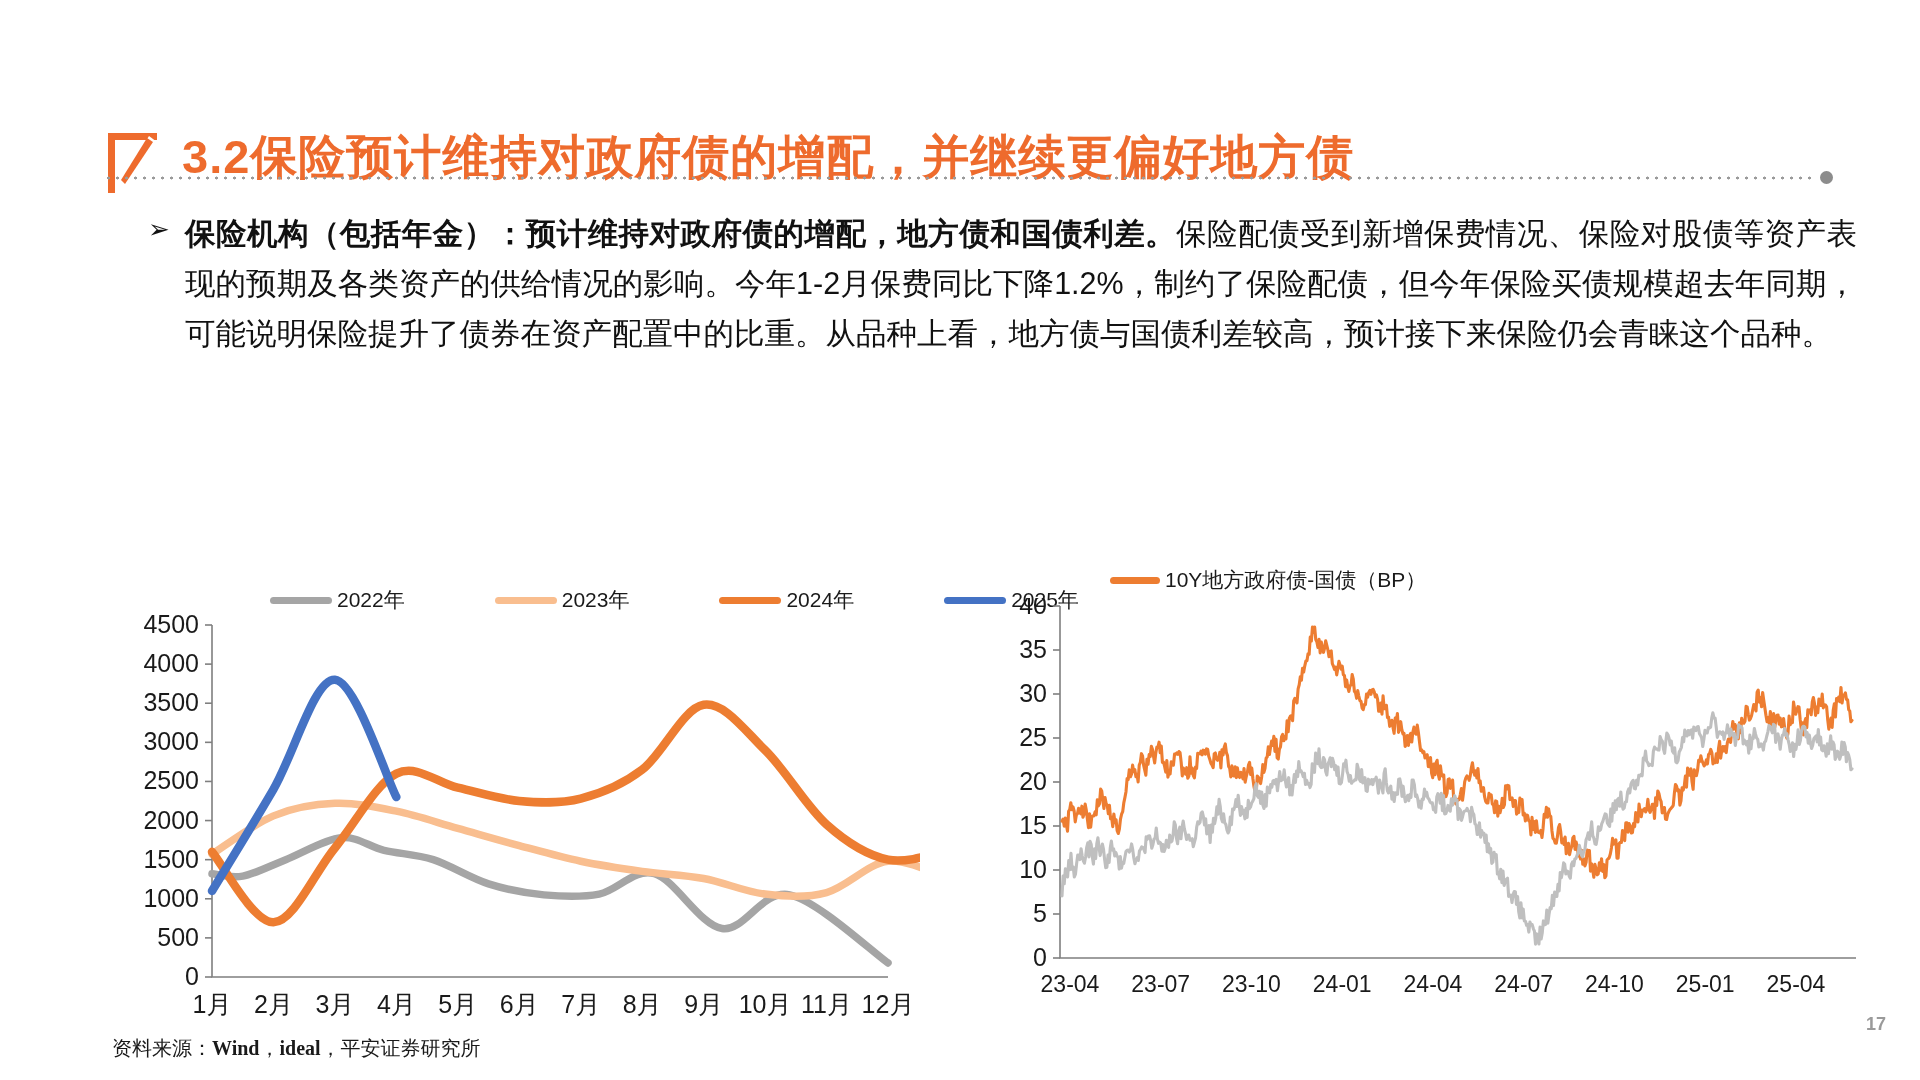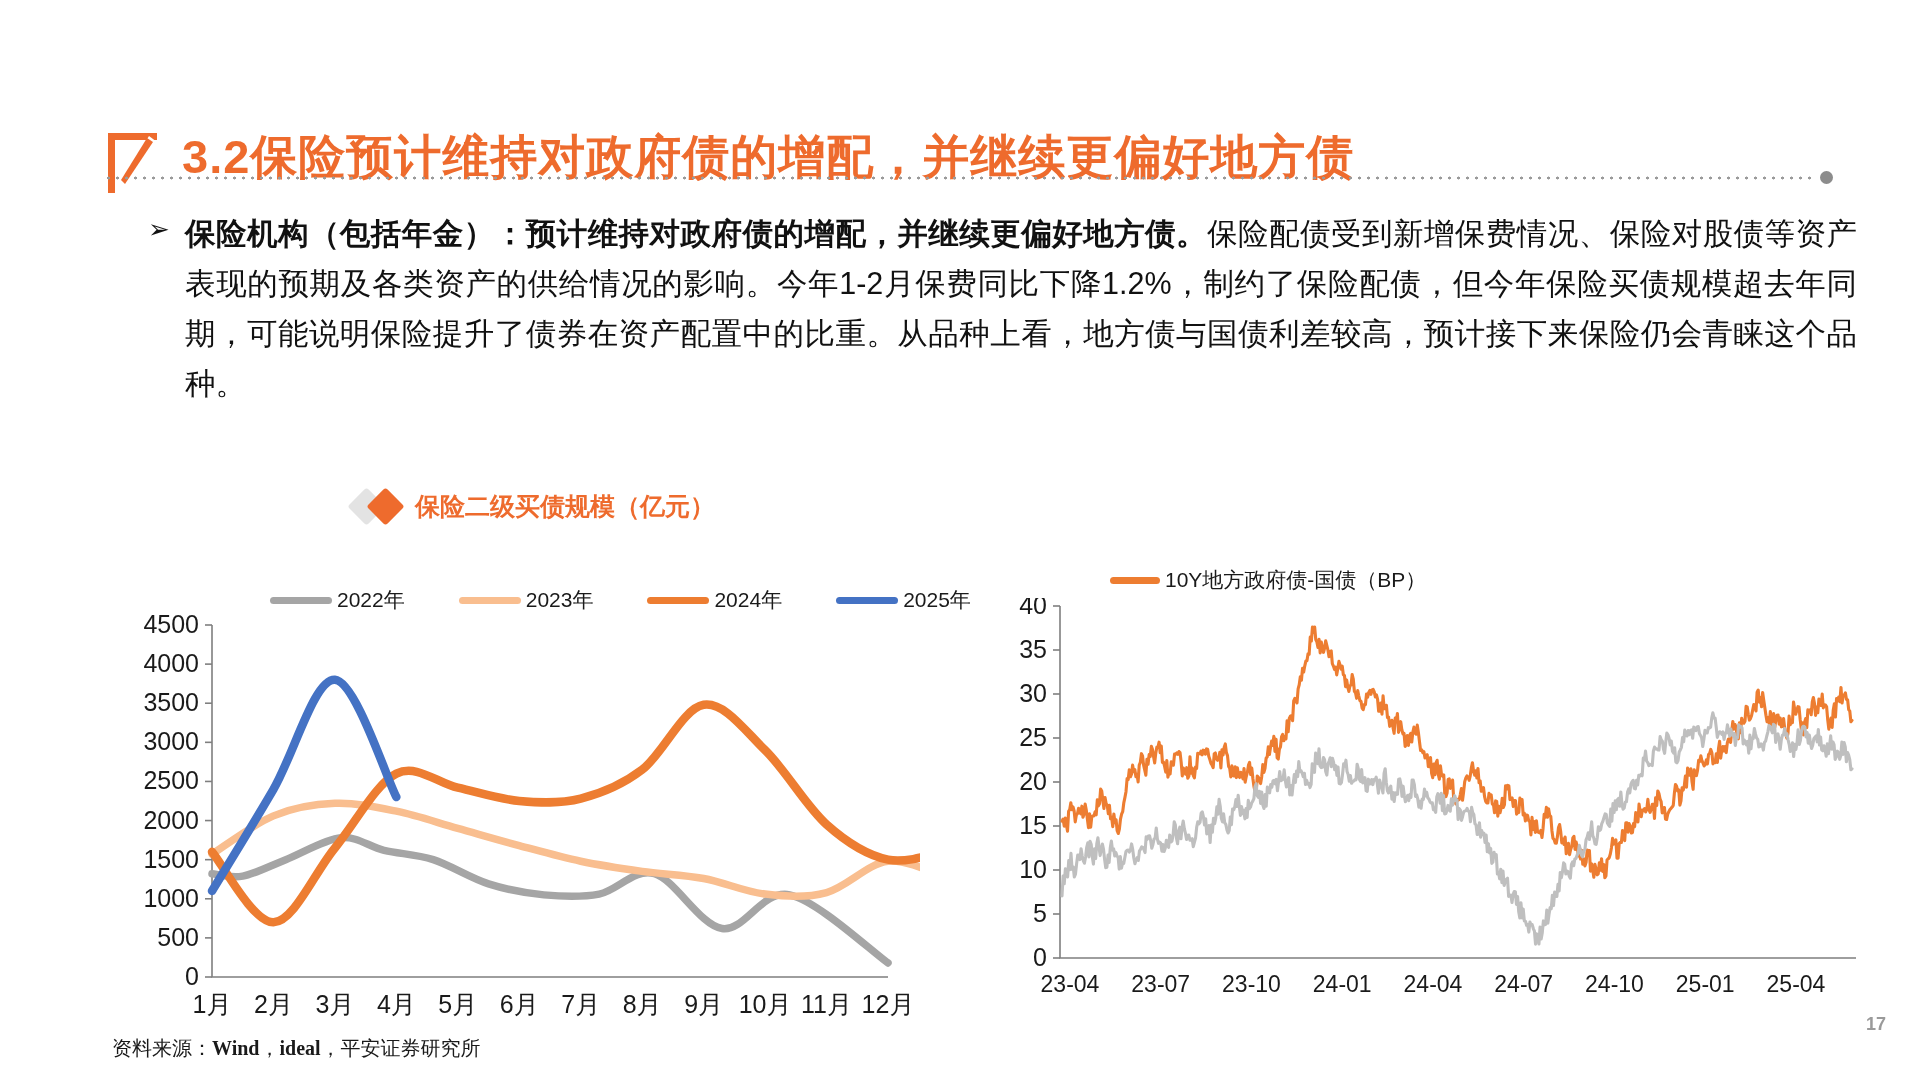--- a/index.html
+++ b/index.html
@@ -90,30 +90,25 @@
         <path d="M42 8 L48 12 L20 54 L16 50 Z" fill="#EE6B2D"></path>
       </svg>
     </div>
     <div class="page-title">3.2保险预计维持对政府债的增配，并继续更偏好地方债</div>
   </div>
   <div class="dotted-rule"></div>
   <div class="rule-dot"></div>
 
   <div class="bullet-block">
     <span class="bullet-arrow">➢</span>
-    <div class="para"><b>保险机构（包括年金）：预计维持对政府债的增配，并继续更偏好地方债。</b><span>保险配债受到新增保费情况、保险对股债等资产表现的预期及各类资产的供给情况的影响。今年1-2月保费同比下降1.2%，制约了保险配债，但今年保险买债规模超去年同期，可能说明保险提升了债券在资产配置中的比重。从品种上看，地方债与国债利差较高，预计接下来保险仍会青睐这个品种。</span></div>
-  </div>
-
-  <div class="chart-title-row" style="left:353px; top:490px;">
-    <span class="dia grey"></span>
-    <span class="dia orange"></span>
-    <span class="chart-title-txt">保险二级买债规模（亿元）</span>
-  </div>
-
-  <div class="legend-row" style="left:270px; top:586px; gap:54px;">
+    <div class="para"><b>保险机构（包括年金）：预计维持对政府债的增配，地方债和国债利差。</b><span>保险配债受到新增保费情况、保险对股债等资产表现的预期及各类资产的供给情况的影响。今年1-2月保费同比下降1.2%，制约了保险配债，但今年保险买债规模超去年同期，可能说明保险提升了债券在资产配置中的比重。从品种上看，地方债与国债利差较高，预计接下来保险仍会青睐这个品种。</span></div>
+  </div>
+
+
+  <div class="legend-row" style="left:270px; top:586px; gap:90px;">
     <span class="legend-item">
       <span class="legend-swatch" style="width:62px;background:#A5A5A5;"></span>
       <span class="legend-label">2022年</span>
     </span>
     <span class="legend-item">
       <span class="legend-swatch" style="width:62px;background:#F9BE8F;"></span>
       <span class="legend-label">2023年</span>
     </span>
     <span class="legend-item">
       <span class="legend-swatch" style="width:62px;background:#ED7D31;"></span>

